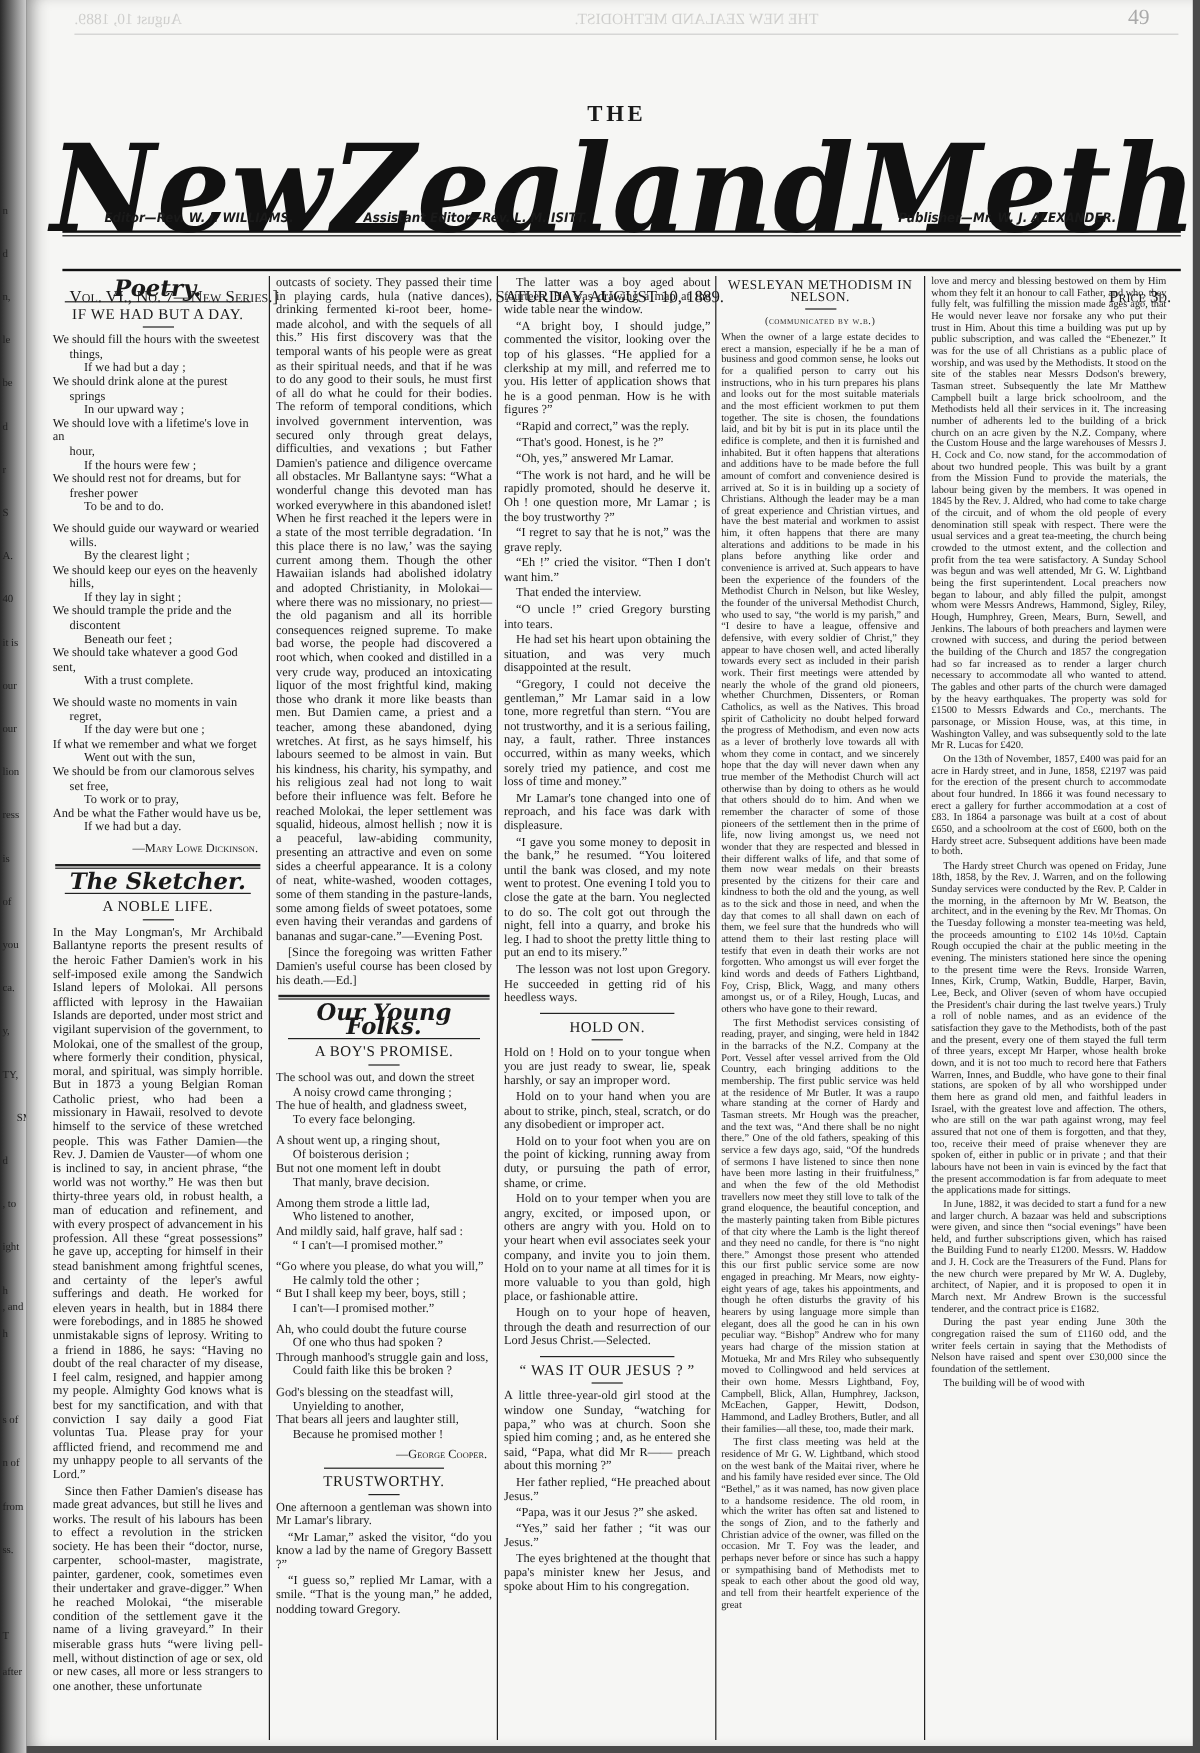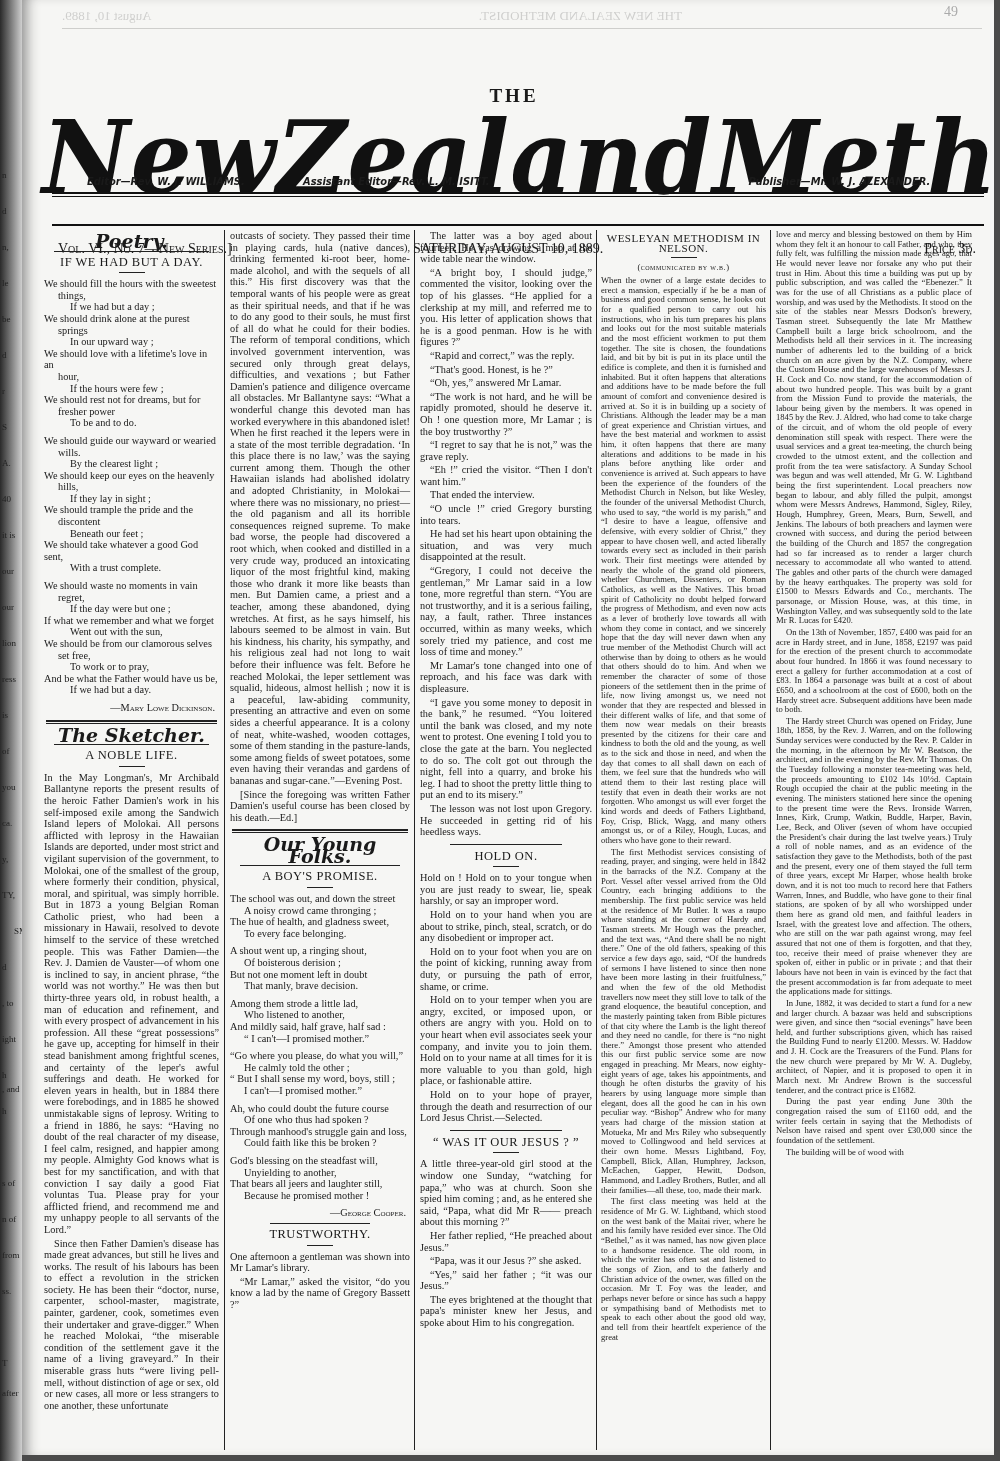--- a/index.html
+++ b/index.html
@@ -3,21 +3,21 @@
 <meta charset="utf-8">
 <style>
   html,body{margin:0;padding:0;}
   body{width:1000px;height:1461px;background:#4a4a4a;position:relative;overflow:hidden;font-family:"DejaVu Serif","Liberation Serif",serif;color:#1a1a1a;}
   .left-edge{position:absolute;left:0;top:0;width:22px;height:1461px;background:linear-gradient(90deg,#2a2a2a 0,#6b6b6b 40%,#cfcfcf 100%);}
   .left-edge .frag{position:absolute;left:2px;font-size:9px;color:#222;font-family:"Liberation Serif",serif;}
   .page{position:absolute;left:22px;top:0;width:972px;height:1455px;background:#f6f6f4;box-shadow:inset 12px 0 14px -8px #888;}
   .bleed{position:absolute;top:6px;left:40px;width:920px;height:70px;opacity:.22;font-family:"Liberation Serif",serif;font-size:13px;color:#444;transform:scaleX(-1);}
   .bleed .bleed-line{position:absolute;left:0;right:0;top:22px;border-top:1px solid #444;}
   .bleed .t{position:absolute;top:2px;}
-  .pageno{position:absolute;right:36px;top:4px;font-family:"Liberation Serif",serif;font-size:14px;color:#aaa;}
+  .pageno{position:absolute;right:36px;top:4px;font-family:"Liberation Serif",serif;font-size:18px;color:#aaa;}
   .the{position:absolute;top:85px;left:12px;right:0;text-align:center;font-family:"Liberation Serif",serif;font-weight:bold;font-size:19px;letter-spacing:3px;}
   .masthead{position:absolute;top:102px;left:20px;right:8px;height:110px;display:flex;justify-content:space-between;align-items:center;font-family:"DejaVu Serif",serif;font-weight:bold;font-size:96px;letter-spacing:1px;transform:scaleY(1.05);color:#111;font-style:italic;}
   .masthead .mw{display:inline-block;}
   .credits{position:absolute;top:175px;left:65px;right:60px;font-family:"DejaVu Sans",sans-serif;font-style:italic;font-weight:bold;font-size:11px;transform:scaleX(.9);transform-origin:left;}
   .credits span{position:absolute;white-space:nowrap;}
   .rule-top{position:absolute;left:30px;right:10px;top:192px;border-top:2px solid #111;border-bottom:1px solid #111;height:2px;}
   .dateline{position:absolute;left:36px;right:18px;top:203px;height:20px;font-family:"Liberation Serif",serif;font-size:14px;margin-top:38px;}
   .dateline span{position:absolute;white-space:nowrap;}
   .rule-bot{position:absolute;left:30px;right:10px;top:224px;border-top:2px solid #111;}
   .col{position:absolute;top:230px;font-family:"Liberation Serif",serif;font-size:10.3px;line-height:11.6px;text-align:justify;hyphens:auto;}
@@ -187,21 +187,21 @@
         </div>
         <div class="stanza">
           <p class="ln out">Among them strode a little lad,</p>
           <p class="ln ">Who listened to another,</p>
           <p class="ln out">And mildly said, half grave, half sad :</p>
           <p class="ln ">“ I can't—I promised mother.”</p>
         </div>
         <div class="stanza">
           <p class="ln out">“Go where you please, do what you will,”</p>
           <p class="ln ">He calmly told the other ;</p>
-          <p class="ln out">“ But I shall sense my word, boys, still ;</p>
+          <p class="ln out">“ But I shall keep my beer, boys, still ;</p>
           <p class="ln ">I can't—I promised mother.”</p>
         </div>
         <div class="stanza">
           <p class="ln out">Ah, who could doubt the future course</p>
           <p class="ln ">Of one who thus had spoken ?</p>
           <p class="ln out">Through manhood's struggle gain and loss,</p>
           <p class="ln ">Could faith like this be broken ?</p>
         </div>
         <div class="stanza">
           <p class="ln out">God's blessing on the steadfast will,</p>
@@ -209,20 +209,21 @@
           <p class="ln out">That bears all jeers and laughter still,</p>
           <p class="ln ">Because he promised mother !</p>
         </div>
       </div>
     <div class="byline">—George Cooper.</div>
     <div class="thin" style="margin:2px 40px"></div>
     <div class="title">TRUSTWORTHY.</div>
     <div class="dash"></div>
     <p class="noind">One afternoon a gentleman was shown into Mr Lamar's library.</p>
     <p>“Mr Lamar,” asked the visitor, “do you know a lad by the name of Gregory Bassett ?”</p>
+    <p>“I guess so,” replied Mr Lamar, with a smile. “That is the young man,” he added, nodding toward Gregory.</p>
   </div>
 
   <div class="col" style="left:398px;width:172px">
     <div id="c3a">
         <p>The latter was a boy aged about fourteen. He was drawing a map at the wide table near the window.</p>
         <p>“A bright boy, I should judge,” commented the visitor, looking over the top of his glasses. “He applied for a clerkship at my mill, and referred me to you. His letter of application shows that he is a good penman. How is he with figures ?”</p>
         <p>“Rapid and correct,” was the reply.</p>
         <p>“That's good. Honest, is he ?”</p>
         <p>“Oh, yes,” answered Mr Lamar.</p>
         <p>“The work is not hard, and he will be rapidly promoted, should he deserve it. Oh ! one question more, Mr Lamar ; is the boy trustworthy ?”</p>
@@ -237,21 +238,21 @@
         <p>The lesson was not lost upon Gregory. He succeeded in getting rid of his heedless ways.</p>
       </div>
     <div class="thin" style="margin:6px 30px"></div>
     <div class="title">HOLD ON.</div>
     <div class="dash"></div>
     <div id="c3b">
         <p class="noind">Hold on ! Hold on to your tongue when you are just ready to swear, lie, speak harshly, or say an improper word.</p>
         <p>Hold on to your hand when you are about to strike, pinch, steal, scratch, or do any disobedient or improper act.</p>
         <p>Hold on to your foot when you are on the point of kicking, running away from duty, or pursuing the path of error, shame, or crime.</p>
         <p>Hold on to your temper when you are angry, excited, or imposed upon, or others are angry with you. Hold on to your heart when evil associates seek your company, and invite you to join them. Hold on to your name at all times for it is more valuable to you than gold, high place, or fashionable attire.</p>
-        <p>Hold on to your hope of prayer, through the death and resurrection of our Lord Jesus Christ.—Selected.</p>
+        <p>Hough on to your hope of heaven, through the death and resurrection of our Lord Jesus Christ.—Selected.</p>
       </div>
     <div class="thin" style="margin:6px 30px"></div>
     <div class="title">“ WAS IT OUR JESUS ? ”</div>
     <div class="dash"></div>
     <div id="c3c">
         <p class="noind">A little three-year-old girl stood at the window one Sunday, “watching for papa,” who was at church. Soon she spied him coming ; and, as he entered she said, “Papa, what did Mr R—— preach about this morning ?”</p>
         <p>Her father replied, “He preached about Jesus.”</p>
         <p>“Papa, was it our Jesus ?” she asked.</p>
         <p>“Yes,” said her father ; “it was our Jesus.”</p>
         <p>The eyes brightened at the thought that papa's minister knew her Jesus, and spoke about Him to his congregation.</p>

